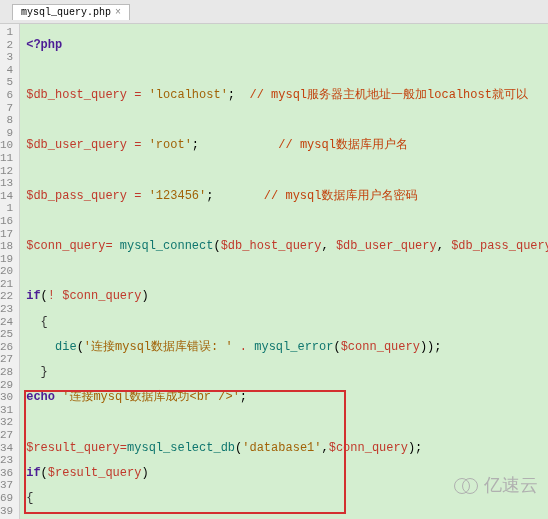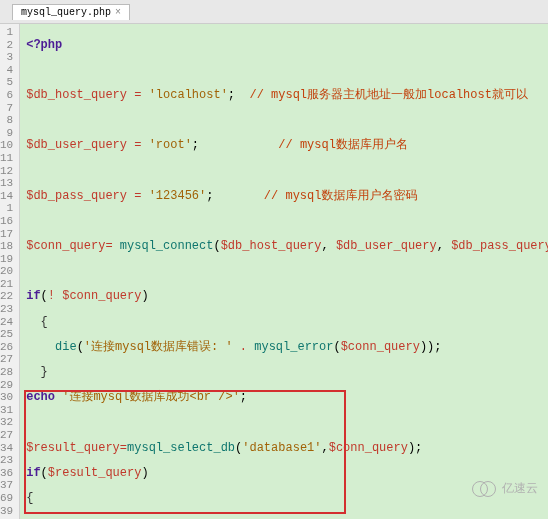--- a/index.html
+++ b/index.html
@@ -81,21 +81,21 @@
 }
 .watermark {
   position: absolute;
   right: 10px;
   bottom: 22px;
   display: flex;
   align-items: center;
   gap: 4px;
   color: #b0b0b0;
   font-family: sans-serif;
-  font-size: 12px;
+  font-size: 18px;
   pointer-events: none;
 }
 .watermark-icon {
   width: 26px;
   height: 18px;
   position: relative;
 }
 .watermark-icon::before,
 .watermark-icon::after {
   content: "";

